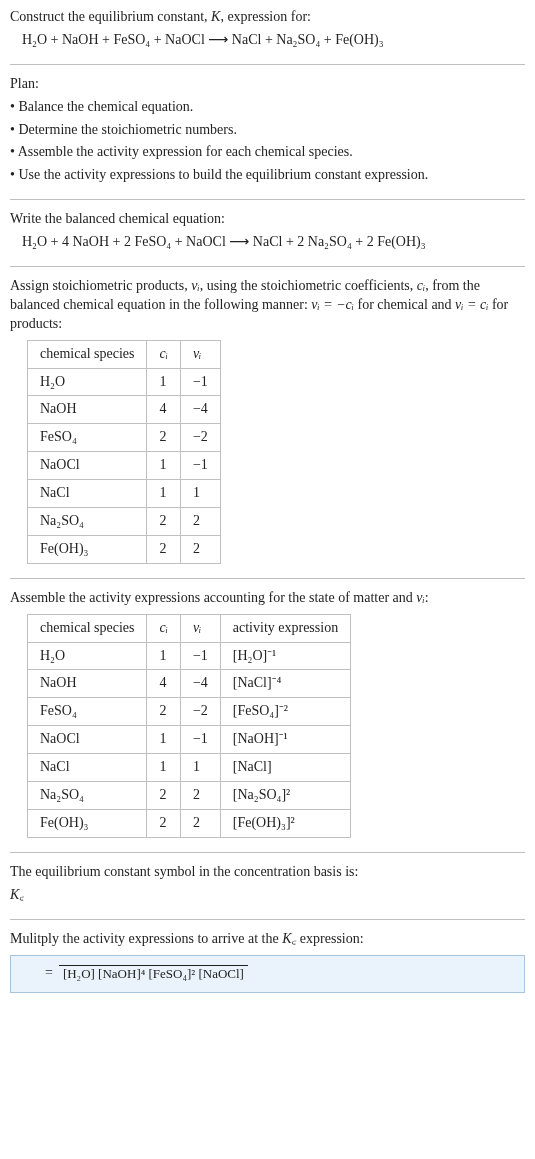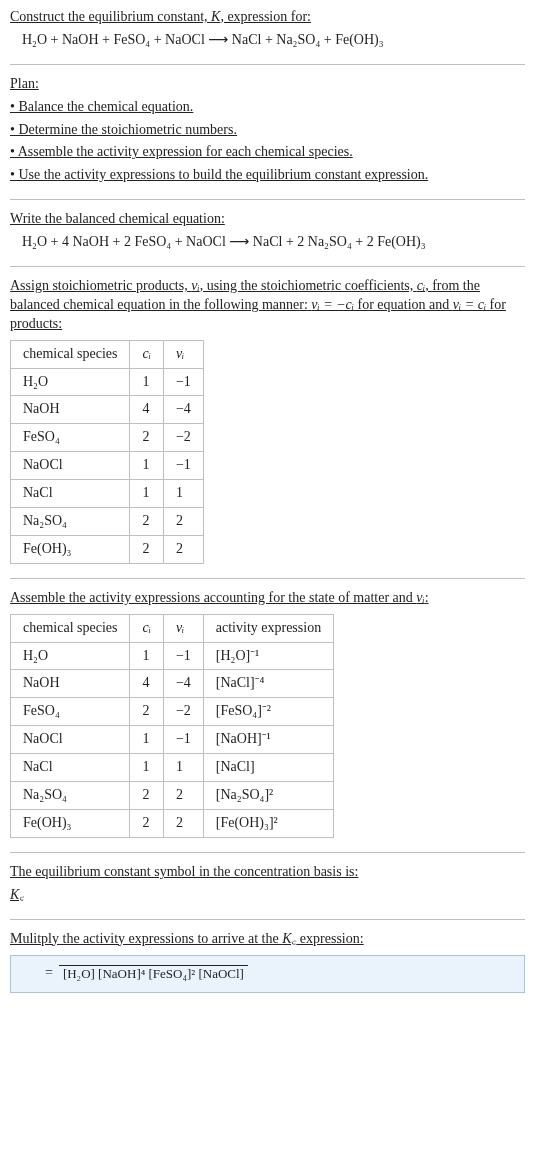--- a/index.html
+++ b/index.html
@@ -10,25 +10,25 @@
     color: #222;
     background: #fff;
     width: 515px;
     line-height: 1.35;
   }
   hr.sep {
     border: none;
     border-top: 1px solid #bfbfbf;
     margin: 14px 0 10px 0;
   }
-  .block { margin: 0 0 4px 0; text-decoration: underline; }
+  .block { margin: 0 0 4px 0; }
   .equation { margin: 2px 0 4px 12px; }
   table.data {
     border-collapse: collapse;
-    margin: 6px 0 4px 0;
+    margin: 6px 0 4px 17px;
   }
   table.data th, table.data td {
     border: 1px solid #bfbfbf;
     padding: 4px 12px;
     text-align: left;
     font-weight: normal;
   }
   table.data th { background: #fff; }
   .answer-box {
     border: 1px solid #a7c4dc;
@@ -67,21 +67,21 @@
 <div class="block">• Use the activity expressions to build the equilibrium constant expression.</div>
 
 <hr class="sep">
 
 <div class="block">Write the balanced chemical equation:</div>
 <div class="equation">H₂O + 4 NaOH + 2 FeSO₄ + NaOCl ⟶ NaCl + 2 Na₂SO₄ + 2 Fe(OH)₃</div>
 
 <hr class="sep">
 
 <div class="block">
-  <span>Assign stoichiometric products, </span><span class="ital">νᵢ</span><span>, using the stoichiometric coefficients, </span><span class="ital">cᵢ</span><span>, from the balanced chemical equation in the following manner: </span><span class="ital">νᵢ = −cᵢ</span><span> for equation and </span><span class="ital">νᵢ = cᵢ</span><span> for products:</span>
+  <span>Assign stoichiometric products, </span><span class="ital">νᵢ</span><span>, using the stoichiometric coefficients, </span><span class="ital">cᵢ</span><span>, from the balanced chemical equation in the following manner: </span><span class="ital">νᵢ = −cᵢ</span><span> for chemical and </span><span class="ital">νᵢ = cᵢ</span><span> for products:</span>
 </div>
 
 <table class="data">
   <tbody>
       <tr>
     <th>chemical species</th>
     <th class="ital">cᵢ</th>
     <th class="ital">νᵢ</th>
   </tr>
   <tr>

